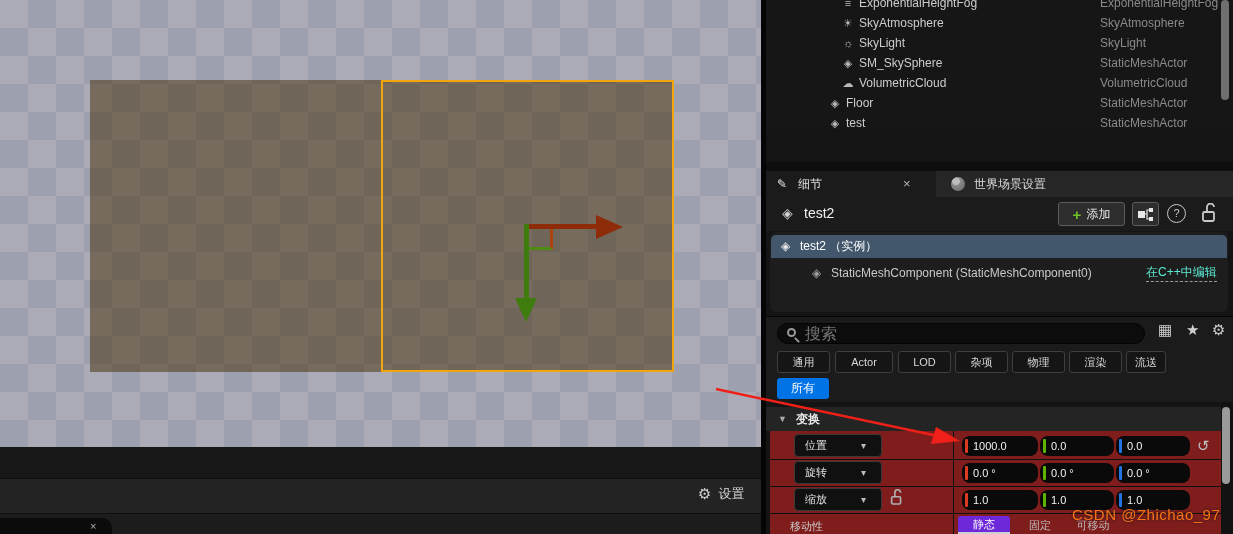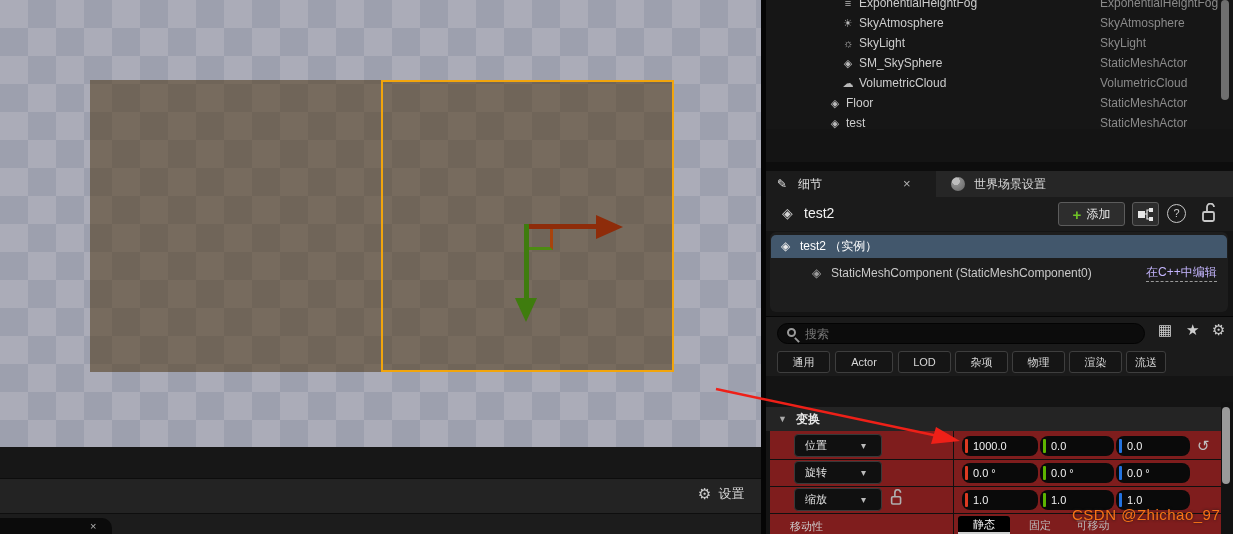--- a/index.html
+++ b/index.html
@@ -79,29 +79,29 @@
 
   
   #comp-card { left:4px; top:232px; width:458px; height:80px; background:#1d1d1d; border-radius:6px; }
   #comp-sel { position:absolute; left:1px; top:3px; width:456px; height:23px; background:#42576c;
     border-radius:5px 5px 0 0; color:#fff; font-size:12px; line-height:23px; }
   #comp-sel .cube { position:absolute; left:10px; color:#e8e8e8; }
   #comp-sel .lbl { position:absolute; left:29px; }
   #comp-row { position:absolute; left:0; top:29px; width:458px; height:24px; font-size:12px; line-height:24px; }
   #comp-row .cube { position:absolute; left:42px; color:#9d9d9d; }
   #comp-row .lbl { position:absolute; left:61px; color:#c9c9c9; }
-  #comp-row .edit-link { position:absolute; left:376px; color:#c4b5fd; border-bottom:1px dashed #9a9a9a; line-height:17px; top:3px;text-align:center; }
+  #comp-row .edit-link { position:absolute; left:376px; color:#5eead4; border-bottom:1px dashed #9a9a9a; line-height:17px; top:3px;text-align:center; }
 
   
   #search-row { left:0; top:316px; width:467px; height:32px; background:#1b1b1b; border-top:1px solid #060606; }
   #search-box { position:absolute; left:11px; top:6px; width:368px; height:21px; background:#0c0c0c;
     border:1px solid #030303; border-radius:11px; }
   .mag { position:absolute; left:9px; top:4px; width:9px; height:9px; border:2px solid #9a9a9a; border-radius:50%; }
   .mag-handle { position:absolute; left:18px; top:13px; width:2px; height:6px; background:#9a9a9a; transform:rotate(-45deg); }
-  #search-box .ph { position:absolute; left:27px; top:0; color:#767676; font-size:12px; line-height:20px; }
+  #search-box .ph { position:absolute; left:27px; top:0; color:#767676; font-size:16px; line-height:20px; }
   .srch-icn { position:absolute; top:4px; color:#cdcdcd; font-size:15px; }
 
   #filter-row { left:0; top:348px; width:467px; height:28px; background:#1b1b1b; }
   .chip { position:absolute; top:3px; height:22px; background:#151515; border:1px solid #3e3e3e; border-radius:3px;
     color:#d6d6d6; font-size:11px; display:flex; align-items:center; justify-content:center; }
   #all-row { left:0; top:376px; width:467px; height:26px; background:#1b1b1b; }
   #all-chip { position:absolute; left:11px; top:2px; width:52px; height:21px; border-radius:3px;
     color:#fff; font-size:12px; display:flex; align-items:center; justify-content:center; }
 
   
@@ -116,21 +116,21 @@
     border-radius:4px; color:#e0e0e0; font-size:11px; line-height:21px; }
   .combo .clbl { position:absolute; left:10px; }
   .combo .chev { position:absolute; left:66px; color:#bababa; font-size:10px; }
   .vfield { position:absolute; height:20px; background:#0a0a0a; border-radius:8px; color:#f2f2f2;
     font-size:11px; line-height:20px; overflow:hidden; }
   .vfield .bar { position:absolute; left:3px; top:3px; width:3px; height:14px; border-radius:1px; }
   .vfield .val { position:absolute; left:11px; }
   .reset-icn { position:absolute; left:427px; color:#c0c0c0; font-size:15px; }
   #mob-label { position:absolute; left:24px; top:519px; color:#cfcfcf; font-size:11px; }
   .seg { position:absolute; top:516px; height:18px; font-size:11px; display:flex; align-items:center; justify-content:center; }
-  .seg.sel { background:#000000; color:#fff; border-radius:3px 3px 0 0; border-bottom:2px solid #cfcfcf; }
+  .seg.sel { background:#6d28d9; color:#fff; border-radius:3px 3px 0 0; border-bottom:2px solid #cfcfcf; }
   .seg.unsel { color:#bdbdbd; }
 
   #dt-scroll-track { left:455px; top:402px; width:12px; height:132px; background:#121212; }
   #dt-scroll { left:456px; top:407px; width:8px; height:77px; background:#9a9a9a; border-radius:4px; }
 
   #watermark { left:1072px; top:506px; color:#f97316; font-size:15px; letter-spacing:.5px;
     text-shadow:0 0 3px #1a1a1a; z-index:30; }
   #anno-svg { left:0; top:0; width:1233px; height:534px; pointer-events:none; z-index:25; }
 </style>
 </head>
@@ -284,20 +284,25 @@
       <div class="chip" style="left:246px; width:53px">
           <span>物理</span>
         </div>
       <div class="chip" style="left:303px; width:53px">
           <span>渲染</span>
         </div>
       <div class="chip" style="left:360px; width:40px">
           <span>流送</span>
         </div>
     </div>
+    <div id="all-row" class="abs">
+      <div id="all-chip" style="background: rgb(0, 115, 230);">
+          <span>所有</span>
+        </div>
+    </div>
 
     <div id="sect-gap" class="abs"></div>
     <div id="sect-head" class="abs">
       <span class="tri">▼</span>
       <span class="lbl">变换</span>
     </div>
 
     <div id="props" class="abs">
       <div class="coldiv"></div>
       <div class="rowsep" style="top:28px"></div>

